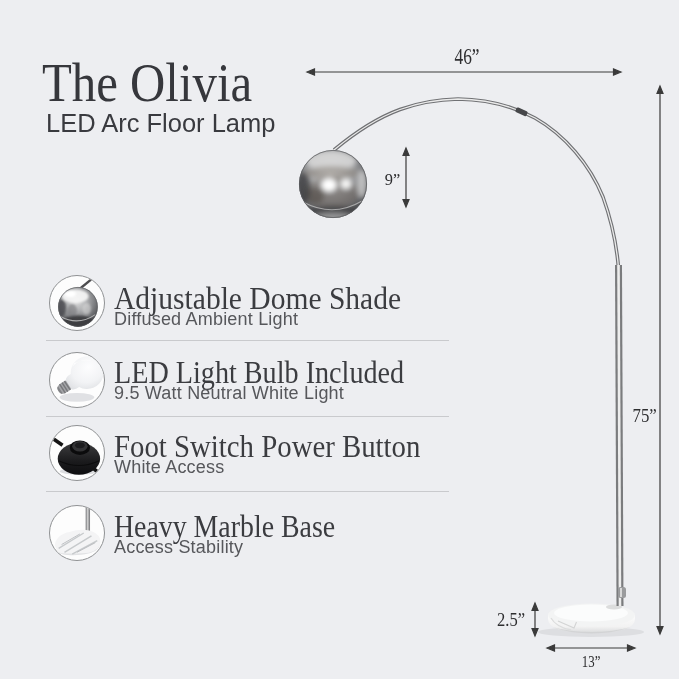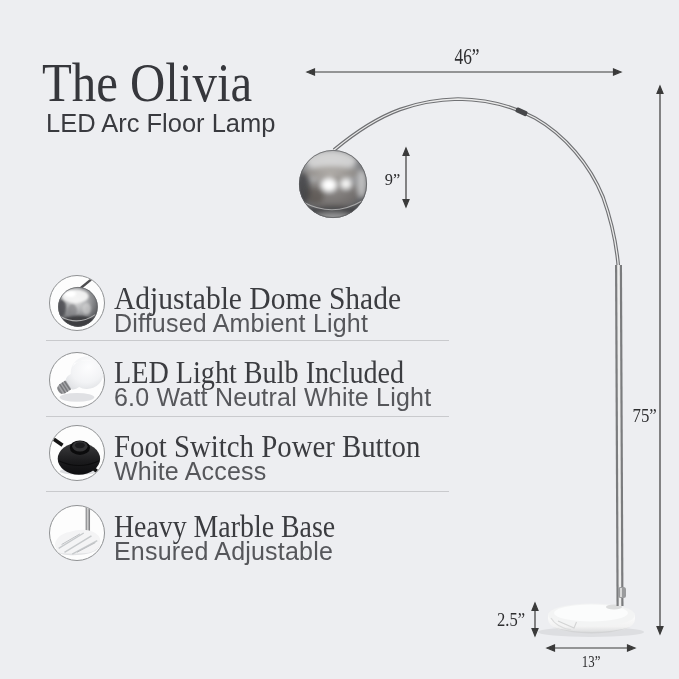--- a/index.html
+++ b/index.html
@@ -1,20 +1,20 @@
 <!DOCTYPE html>
 <html><head><meta charset="utf-8"><style>
 html,body{margin:0;padding:0}
 #c{position:relative;width:679px;height:679px;background:#edeef1;font-family:"Liberation Sans",sans-serif;overflow:hidden}
 #title{position:absolute;left:42px;top:52px;font-family:"Liberation Serif",serif;font-size:54px;color:#36373c;transform:scaleX(0.904);transform-origin:left top}
 #sub{position:absolute;left:46px;top:108px;font-size:26px;color:#393a3f;transform:scaleX(0.98);transform-origin:left top}
 .row{position:absolute;left:49px;width:420px}
 .icon{position:absolute;left:0;top:2.5px;width:54px;height:54px;border-radius:50%;background:#fdfdfd;border:1px solid #909294;overflow:hidden}
 .rt{position:absolute;left:65px;top:6px;font-family:"Liberation Serif",serif;font-size:32px;color:#3b3c40;white-space:nowrap;transform-origin:left top}
-.rs{position:absolute;left:65px;top:35px;font-size:25px;letter-spacing:0.2px;color:#56575b;white-space:nowrap}
+.rs{position:absolute;left:65px;top:35px;font-size:18px;letter-spacing:0.2px;color:#56575b;white-space:nowrap}
 .div{position:absolute;left:46px;width:403px;height:1px;background:#c9cacd}
 </style></head>
 <body>
 <div id="c">
 <svg width="679" height="679" style="position:absolute;left:0;top:0" viewBox="0 0 679 679">
   <defs>
     <radialGradient id="chrome" cx="44%" cy="30%" r="76%">
       <stop offset="0%" stop-color="#f4f4f4"></stop>
       <stop offset="25%" stop-color="#d4d4d5"></stop>
       <stop offset="52%" stop-color="#97989b"></stop>
@@ -163,21 +163,21 @@
       <ellipse cx="0" cy="30" rx="4.5" ry="2.5" fill="#828386"></ellipse>
       <rect x="-5.5" y="19" width="11" height="11" rx="2" fill="#a4a5a8"></rect>
       <line x1="-5.5" y1="21.5" x2="5.5" y2="21.5" stroke="#77787b" stroke-width="1.5"></line>
       <line x1="-5.5" y1="24.5" x2="5.5" y2="24.5" stroke="#77787b" stroke-width="1.5"></line>
       <line x1="-5.5" y1="27.5" x2="5.5" y2="27.5" stroke="#77787b" stroke-width="1.5"></line>
       <path d="M-8 12 Q-8.5 17.5 -5.5 20 L5.5 20 Q8.5 17.5 8 12 A17 17 0 1 0 -8 12 Z" fill="url(#bulbg)"></path>
       <path d="M-13 7 A17 17 0 0 1 -4.5 -15.5 Q-14 -10 -15.5 3 Z" fill="#ffffff" opacity="0.85"></path>
     </g>
   </svg></div>
   <div class="rt" style="transform:scaleX(0.88)">LED Light Bulb Included</div>
-  <div class="rs">6.0 Watt Neutral White Light</div>
+  <div class="rs">9.5 Watt Neutral White Light</div>
 </div>
 <div class="div" style="top:415.5px"></div>
 <div class="row" style="top:422px">
   <div class="icon" style="top:3px"><svg width="54" height="54" viewBox="0 0 56 56">
     <ellipse cx="30" cy="47" rx="20" ry="3.5" fill="#dcdde0"></ellipse>
     <path d="M0 11 L13 20" stroke="#141414" stroke-width="3.8"></path>
     <path d="M45 44 L57 54" stroke="#141414" stroke-width="3.8"></path>
     <ellipse cx="30" cy="34" rx="22" ry="16.5" fill="url(#fsw)"></ellipse>
     <path d="M9 36 Q30 46 51 36" stroke="#000000" stroke-width="1.2" fill="none" opacity="0.5"></path>
     <ellipse cx="31" cy="22.5" rx="10.5" ry="7.5" fill="#0b0b0c"></ellipse>
@@ -190,14 +190,14 @@
 <div class="div" style="top:491px"></div>
 <div class="row" style="top:501.5px">
   <div class="icon" style="top:3.5px"><svg width="54" height="54" viewBox="0 0 56 56">
     <rect x="37" y="1" width="4.5" height="30" fill="url(#poleg)"></rect>
     <path d="M5 41 Q6 30 20 27 Q36 22 47 28 Q54 33 52 40 Q50 48 36 50 Q16 53 8 48 Z" fill="#f4f4f5"></path>
     <path d="M8 48 Q16 53 36 50 Q50 48 52 40 Q48 49 34 49 Q14 50 8 48 Z" fill="#e2e3e5"></path>
     <path d="M9 44 L35 28 M15 48 L43 31 M23 50 L49 36" stroke="#c7cacc" stroke-width="1.5" fill="none"></path>
     <path d="M12 40 L31 29 M28 48 L47 38" stroke="#b6b9bc" stroke-width="0.9" fill="none"></path>
   </svg></div>
   <div class="rt" style="transform:scaleX(0.87)">Heavy Marble Base</div>
-  <div class="rs">Ensured Adjustable</div>
+  <div class="rs">Access Stability</div>
 </div>
 </div>
 </body></html>

